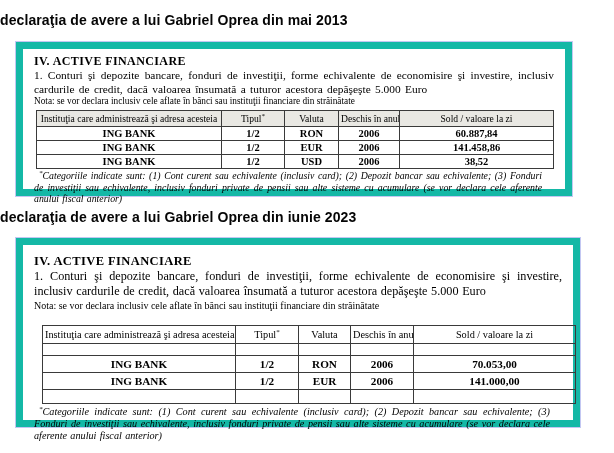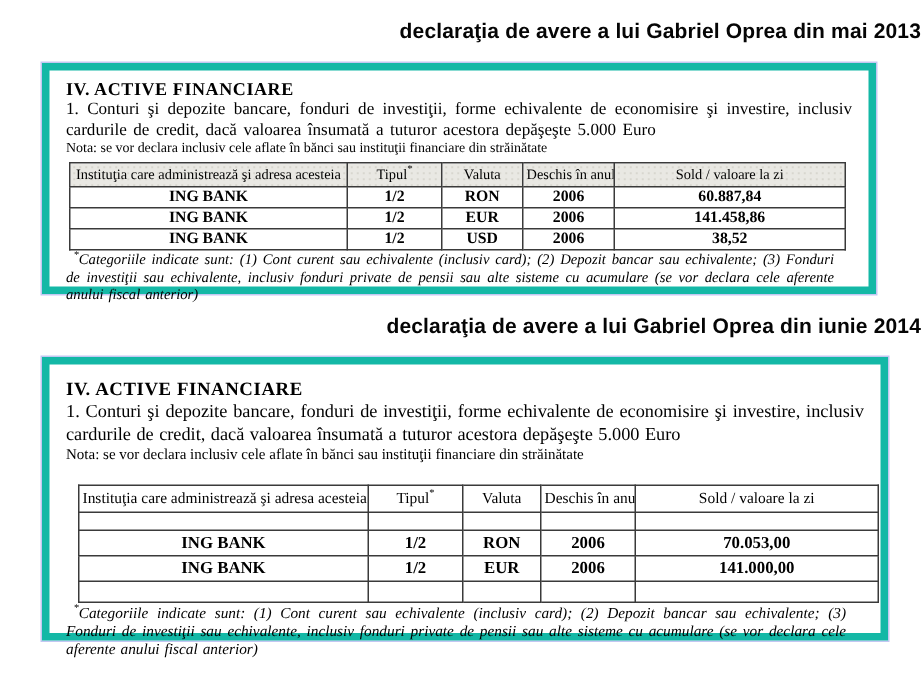--- a/index.html
+++ b/index.html
@@ -1,30 +1,30 @@
 <!DOCTYPE html>
 <html><head>
 <meta charset="utf-8">
 <style>
   html,body{margin:0;padding:0;}
   body{
     width:614px;height:453px;position:relative;background:#ffffff;
     font-family:"Liberation Serif", serif;color:#000;overflow:hidden;
   }
   .doc-title{
-    position:absolute;left:0;width:614px;text-align:right;
+    position:absolute;left:0;width:614px;text-align:left;
     font-family:"Liberation Sans", sans-serif;font-weight:bold;font-size:14px;
     letter-spacing:0.1px;color:#050505;
   }
   #title-2013{top:12px;}
   #title-2014{top:209px;}
 
   .decl-box{
-    position:absolute;left:28px;box-sizing:border-box;background:#fff;
-    border:5px solid #14b8a6;box-shadow:0 0 0 1px #c3c7f2;
+    position:absolute;left:16px;box-sizing:border-box;background:#fff;
+    border:7px solid #14b8a6;box-shadow:0 0 0 1px #c3c7f2;
   }
   #box-2013{top:42px;width:556px;height:154px;}
   #box-2014{top:238px;width:564px;height:189px;}
 
   .box-inner{padding:6px 11px 0 11px;}
   #box-2014 .box-inner{padding-top:9px;}
 
   .sec-heading{
     margin:0;font-size:12px;font-weight:bold;letter-spacing:0.4px;line-height:13px;
   }
@@ -116,21 +116,21 @@
         <td>2006</td>
         <td>38,52</td>
       </tr>
     </tbody>
       </table>
 
     <p class="footnote"><sup>*</sup><span>Categoriile indicate sunt: (1) Cont curent sau echivalente (inclusiv card); (2) Depozit bancar sau echivalente; (3) Fonduri de investiţii sau echivalente, inclusiv fonduri private de pensii sau alte sisteme cu acumulare (se vor declara cele aferente anului fiscal anterior)</span></p>
   </div>
 </section>
 
-<div class="doc-title" id="title-2014">declaraţia de avere a lui Gabriel Oprea din iunie 2014</div>
+<div class="doc-title" id="title-2014">declaraţia de avere a lui Gabriel Oprea din iunie 2023</div>
 
 <section class="decl-box" id="box-2014">
   <div class="box-inner">
     <h2 class="sec-heading">IV. ACTIVE FINANCIARE</h2>
     <p class="sec-para">1. Conturi şi depozite bancare, fonduri de investiţii, forme echivalente de economisire şi investire, inclusiv cardurile de credit, dacă valoarea însumată a tuturor acestora depăşeşte 5.000 Euro</p>
     <p class="sec-note">Nota: se vor declara inclusiv cele aflate în bănci sau instituţii financiare din străinătate</p>
 
     <table class="accounts">
       <colgroup>
           <col style="width:193px">

